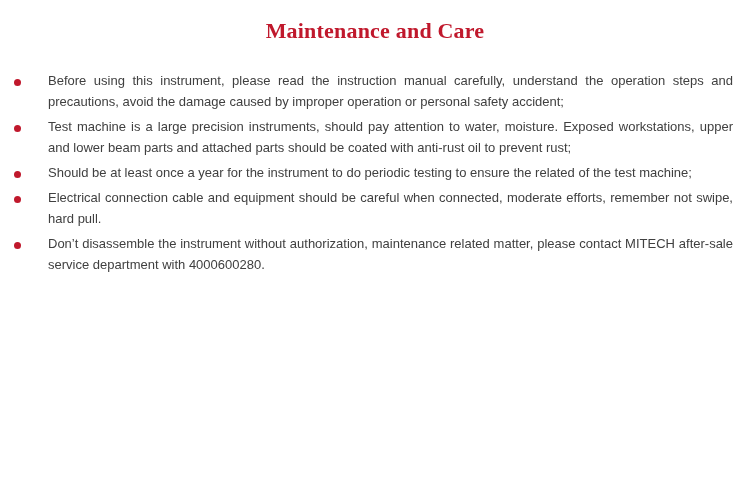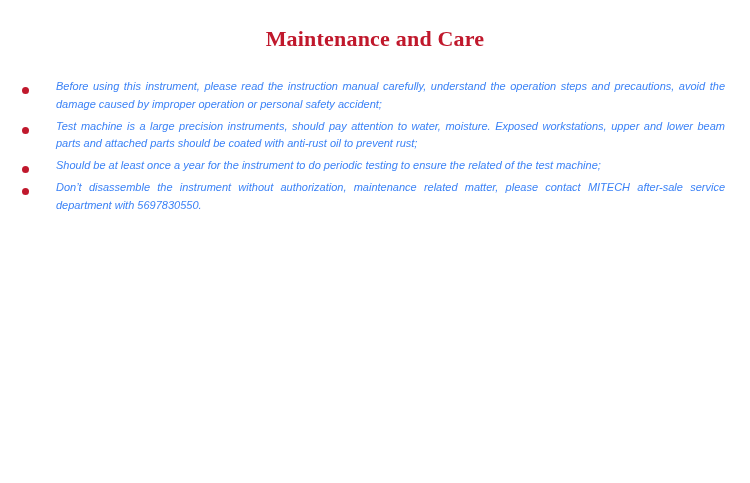--- a/index.html
+++ b/index.html
@@ -12,21 +12,21 @@
     background: #ffffff;
     font-family: "Liberation Sans", sans-serif;
     color: #231f20;
     overflow: hidden;
   }
   .page {
     position: relative;
     width: 750px;
     height: 387px;
     box-sizing: border-box;
-    padding: 8px;
+    padding: 0;
   }
   .doc-title {
     text-align: center;
     font-family: "Liberation Serif", serif;
     font-weight: bold;
     font-size: 22px;
     color: #c0182c;
     margin: 0;
     padding-top: 18px;
     letter-spacing: 0.2px;
@@ -53,27 +53,26 @@
   }
   .bullet-dot {
     display: block;
     width: 7px;
     height: 7px;
     border-radius: 50%;
     background: #c0182c;
   }
   .bullet-text {
     flex: 1 1 auto;
-    font-size: 11px;
+    font-size: 13px;
     line-height: 1.62;
     text-align: justify;
     text-justify: inter-word;
-    color: #3b82f6;
+    color: #404040;
     padding-left: 14px;
-    font-style: italic;
   }
 </style>
 </head>
 <body>
 
 <div class="page">
 
   <h1 class="doc-title">Maintenance and Care</h1>
 
   <ul class="bullet-list">
@@ -93,22 +92,28 @@
     </li>
 
 
     <li class="bullet-item">
       <span class="bullet-marker">
           <span class="bullet-dot"></span>
         </span>
       <span class="bullet-text">Should be at least once a year for the instrument to do periodic testing to ensure the related of the test machine;</span>
     </li>
 
+    <li class="bullet-item">
+      <span class="bullet-marker">
+          <span class="bullet-dot"></span>
+        </span>
+      <span class="bullet-text">Electrical connection cable and equipment should be careful when connected, moderate efforts, remember not swipe, hard pull.</span>
+    </li>
 
     <li class="bullet-item">
       <span class="bullet-marker">
           <span class="bullet-dot"></span>
         </span>
-      <span class="bullet-text">Don’t disassemble the instrument without authorization, maintenance related matter, please contact MITECH after-sale service department with 5697830550.</span>
+      <span class="bullet-text">Don’t disassemble the instrument without authorization, maintenance related matter, please contact MITECH after-sale service department with 4000600280.</span>
     </li>
 
   </ul>
 </div>
 
 </body></html>

